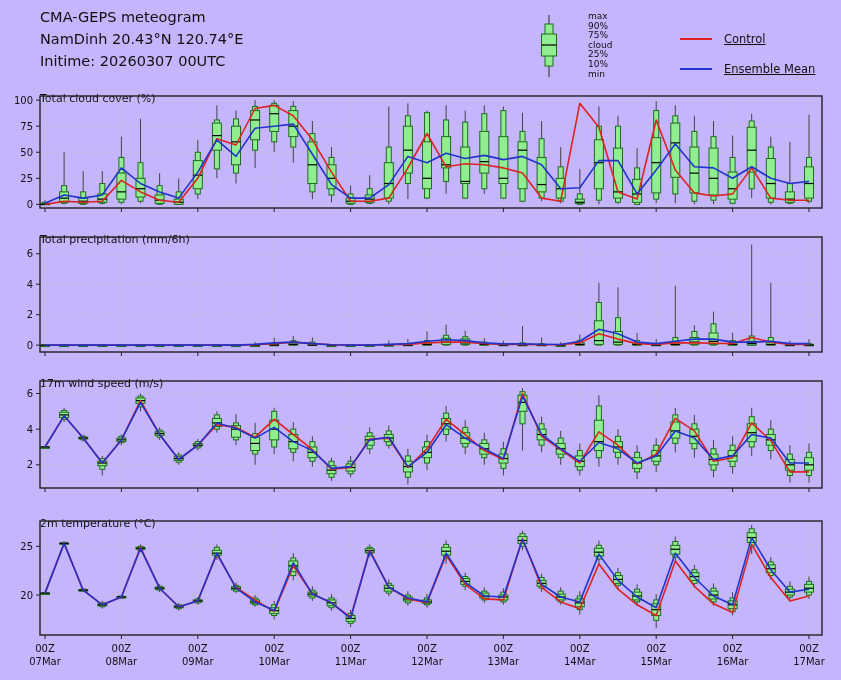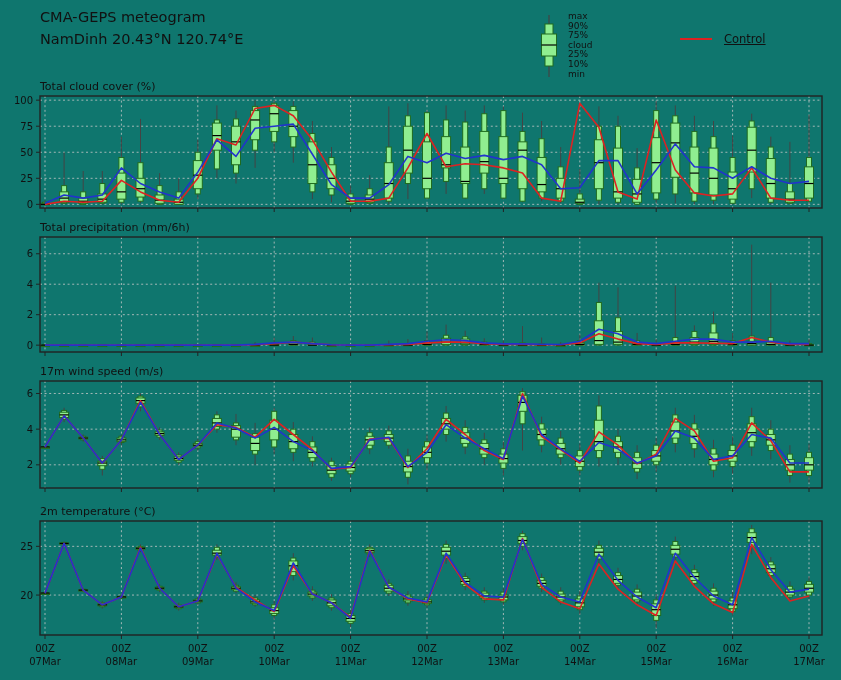--- a/index.html
+++ b/index.html
@@ -1,37 +1,38 @@
 <!DOCTYPE html>
 <html><head>
 <meta charset="utf-8">
 <style>
   html,body{margin:0;padding:0;background:#ffffff;}
-  .figure{position:relative;width:841px;height:680px;background:#0f766e;
+  .figure{position:relative;width:841px;height:680px;background:#c4b5fd;
           font-family:"DejaVu Sans","Liberation Sans",sans-serif;color:#111;overflow:hidden;}
   .hdr{position:absolute;left:40px;top:6px;line-height:22px;font-size:14.5px;}
   .hdr div{white-space:nowrap;}
-  .panel-title{position:absolute;font-size:11px;white-space:nowrap;}
+  .panel-title{position:absolute;font-size:11px;white-space:nowrap;margin-top:12px;}
   #plot{position:absolute;left:0;top:0;}
   svg text{font-size:10px;fill:#111;font-family:"DejaVu Sans","Liberation Sans",sans-serif;}
-  .box-legend{position:absolute;left:538px;top:12px;display:flex;align-items:flex-start;}
+  .box-legend{position:absolute;left:538px;top:12px;display:flex;align-items:flex-start;gap:20px;}
   .box-legend .labels{margin-left:8px;font-size:9px;line-height:9.6px;}
   .line-legend{position:absolute;left:680px;top:24px;}
   .line-legend .row{display:flex;align-items:center;height:30px;text-decoration:underline;}
   .line-legend .swatch{width:32px;height:2px;margin-right:12px;}
   .line-legend .lbl{font-size:11.5px;white-space:nowrap;}
 </style>
 </head>
 <body>
 
 <div class="figure">
 
   <div class="hdr">
     <div>CMA-GEPS meteogram</div>
     <div>NamDinh 20.43°N 120.74°E</div>
+    <div>Initime: 20260307 00UTC</div>
   </div>
 
   <div class="box-legend">
     <svg width="22" height="68">
       <line x1="11" y1="3" x2="11" y2="14" stroke="#444" stroke-width="1.2"></line>
       <line x1="11" y1="53" x2="11" y2="65" stroke="#444" stroke-width="1.2"></line>
       <rect x="7" y="12" width="8" height="42" fill="#90ee90" stroke="#1f6b1f"></rect>
       <rect x="3.5" y="22" width="15" height="22" fill="#90ee90" stroke="#1f6b1f"></rect>
       <line x1="3.5" y1="33" x2="18.5" y2="33" stroke="#000" stroke-width="1.2"></line>
     </svg>
@@ -43,20 +44,24 @@
       <div>25%</div>
       <div>10%</div>
       <div>min</div>
     </div>
   </div>
 
   <div class="line-legend">
     <div class="row">
       <div class="swatch" style="background:#dd2222;"></div>
       <div class="lbl">Control</div>
+    </div>
+    <div class="row">
+      <div class="swatch" style="background:#2233cc;"></div>
+      <div class="lbl">Ensemble Mean</div>
     </div>
   </div>
 
   <div class="panel-title" style="left:40px;top:80px;">Total cloud cover (%)</div>
   <div class="panel-title" style="left:40px;top:221px;">Total precipitation (mm/6h)</div>
   <div class="panel-title" style="left:40px;top:365px;">17m wind speed (m/s)</div>
   <div class="panel-title" style="left:40px;top:505px;">2m temperature (°C)</div>
 
   <svg id="plot" width="841" height="680">
       <g>

